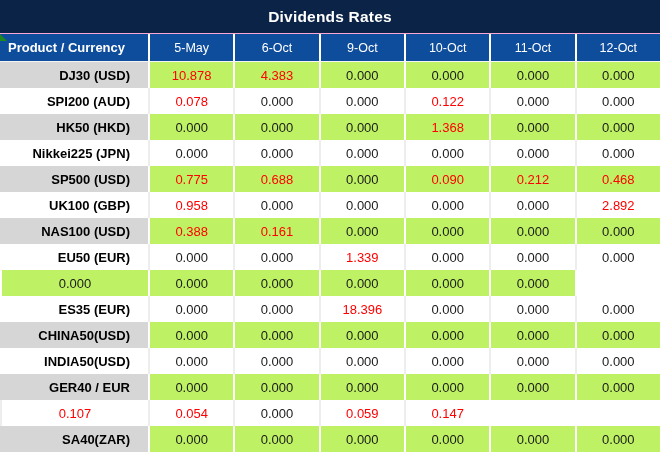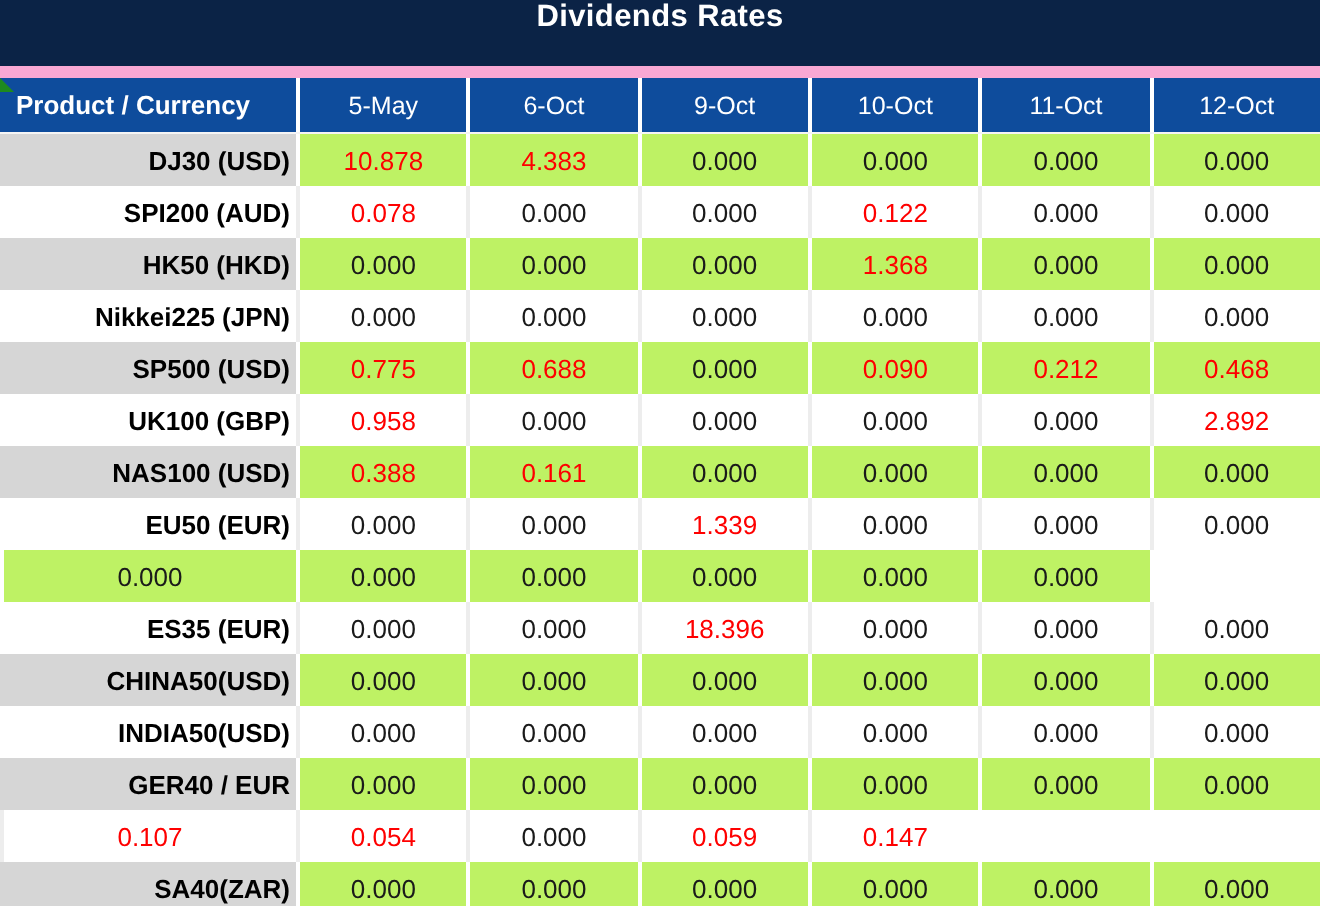--- a/index.html
+++ b/index.html
@@ -7,33 +7,33 @@
     position:relative;
     width:660px;height:453px;
     background:#ffffff;
     font-family:"Liberation Sans",sans-serif;
     overflow:hidden;
   }
   .title-bar{
     height:33px;
     background:var(--title-bg,#0B2346);
     color:#ffffff;
-    display:flex;align-items:flex-start;justify-content:center;
+    display:flex;align-items:center;justify-content:center;
     font-size:15.5px;font-weight:bold;
     letter-spacing:.2px;
   }
   .grid-row{
     display:grid;
     grid-template-columns:148px repeat(6,1fr);
     width:660px;
   }
   .header-row{
     height:27px;
     background:var(--header-bg,#0E4C9C);
-    border-top:6px solid #f9a8d4;
+    border-top:1px solid #f9a8d4;
     border-bottom:1px solid #f5f5f5;
     position:relative;
   }
   .hcell{
     display:flex;align-items:center;justify-content:center;
     color:#ffffff;font-size:12.5px;
     border-left:2px solid #ffffff;
   }
   .hcell.product{
     justify-content:flex-start;
@@ -49,21 +49,21 @@
   }
   .row{height:26px;}
   .cell{
     display:flex;align-items:center;justify-content:center;
     font-size:13px;color:#1a1a1a;
     background:#ffffff;
     border-left:2px solid #ededed;
   }
   .cell.label-cell{
     justify-content:flex-end;
-    padding-right:3px;
+    padding-right:18px;
     font-weight:bold;color:#000000;
     border-left:none;
   }
   .row.odd .cell{background:#bef264;border-left:2px solid #ffffff;}
   .row.odd .cell.label-cell{background:#D6D6D6;border-left:none;}
   .cell.red{color:var(--red,#FE0000);}
 </style>
 </head>
 <body>
 

